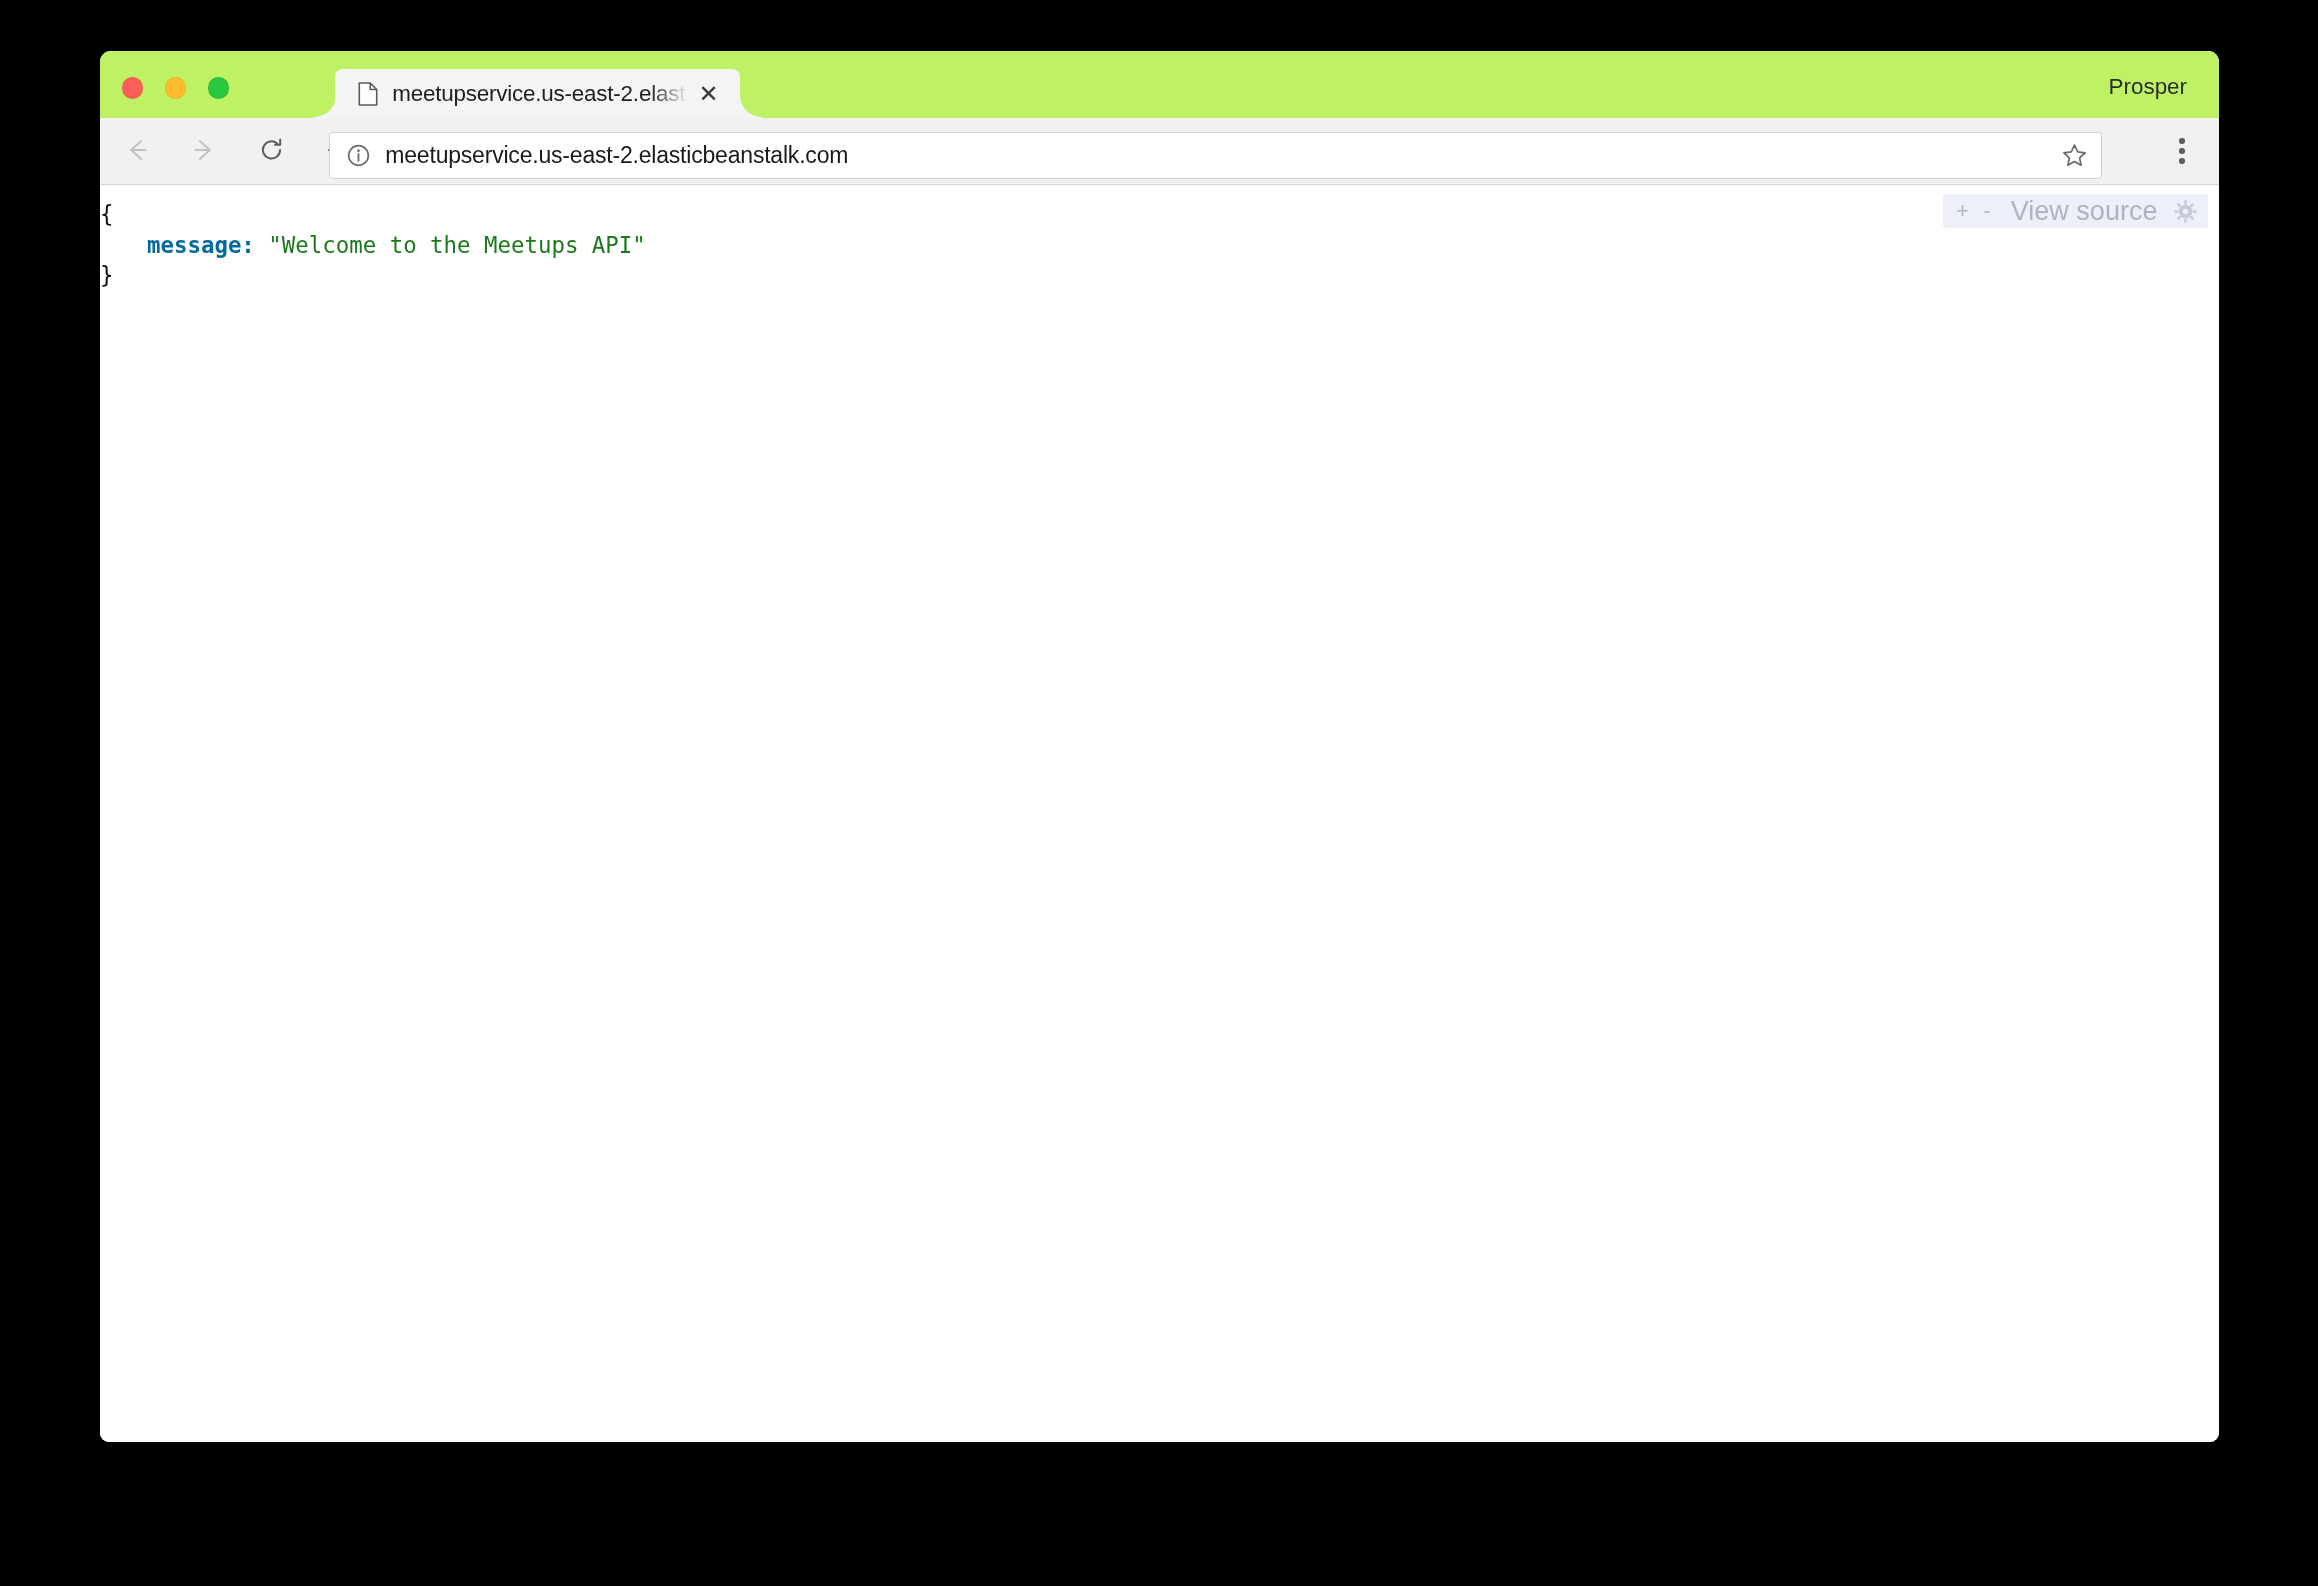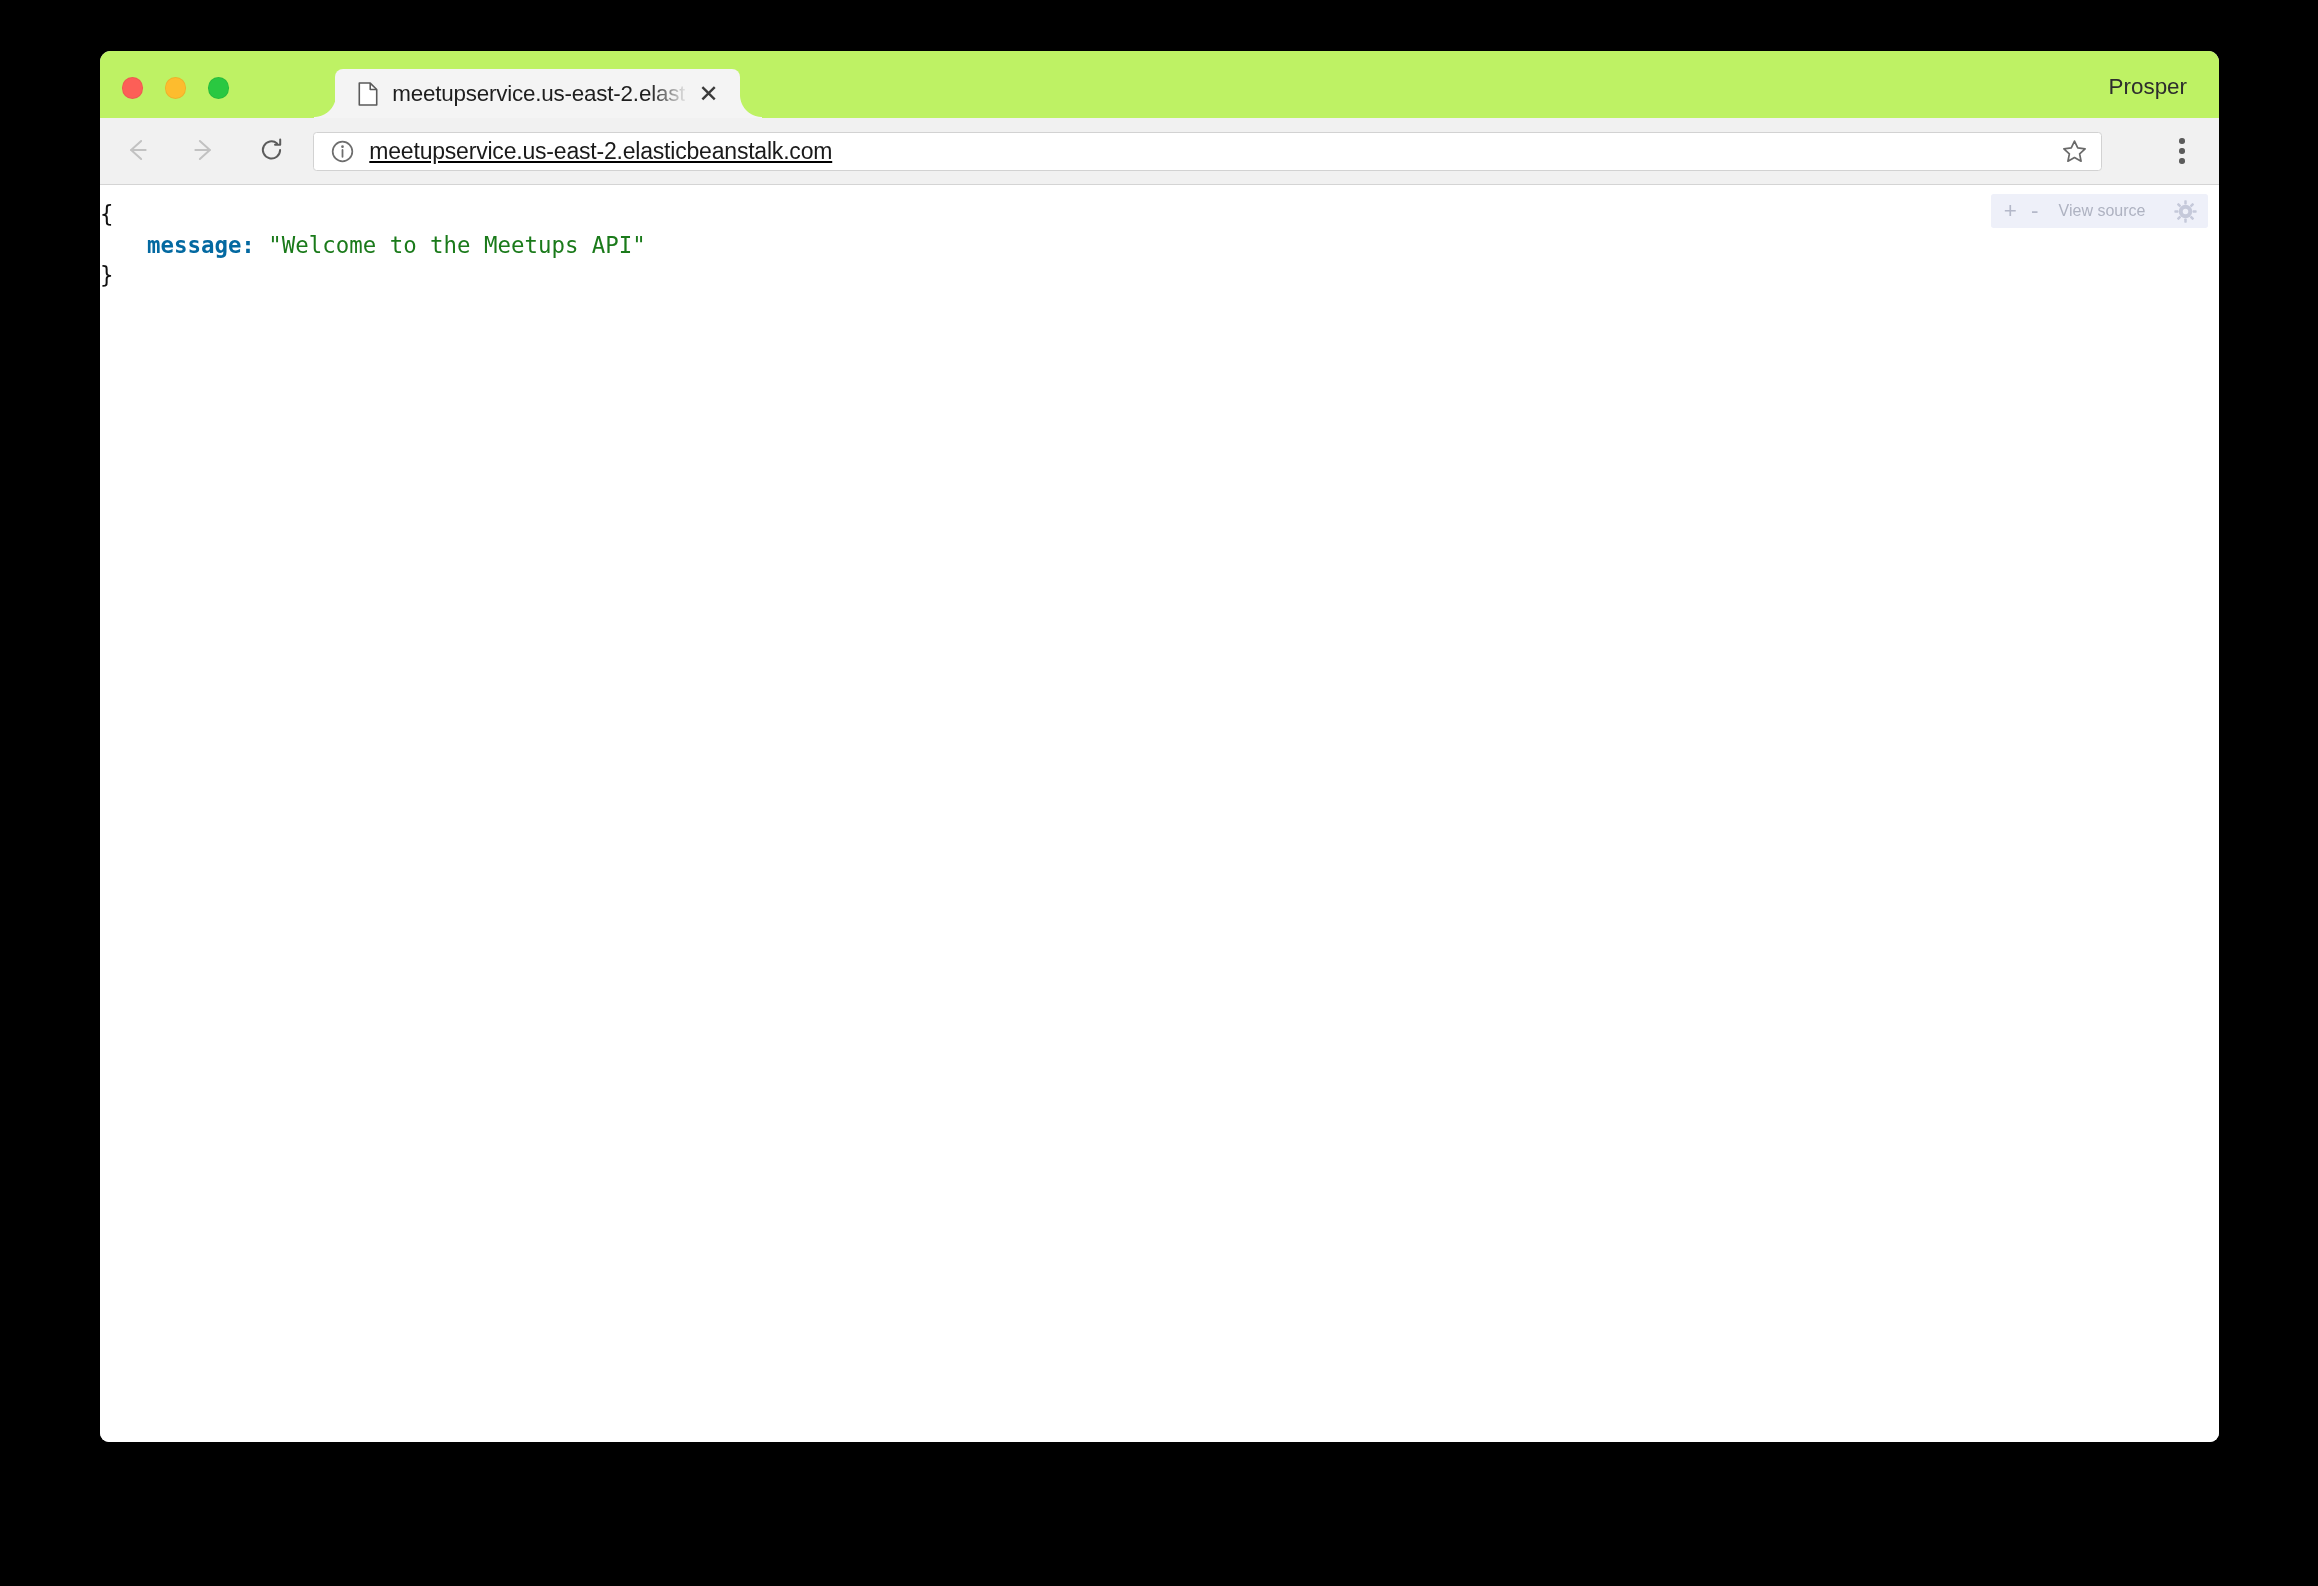--- a/index.html
+++ b/index.html
@@ -149,32 +149,31 @@
     align-items: center;
     justify-content: center;
   }
   .nav-back    { left: 18px; }
   .nav-forward { left: 84px; }
   .nav-reload  { left: 152px; }
   .nav-home    { left: 219px; }
 
   .url-bar {
     position: absolute;
-    left: 213px;
+    left: 229px;
     top: 14.3px;
     right: 117px;
-    height: 39px;
+    height: 47px;
     background: #ffffff;
     border: 0.9px solid #d2d2d2;
     border-radius: 3.6px;
     display: flex;
     align-items: center;
     padding: 0 12.6px 0 16px;
     box-sizing: border-box;
-    text-decoration: underline;
   }
   .url-info-icon {
     flex: 0 0 auto;
     margin-right: 14.3px;
     display: flex;
     align-items: center;
   }
   .url-text {
     flex: 1 1 auto;
     font-size: 23px;
@@ -229,23 +228,23 @@
     box-sizing: border-box;
   }
   .vs-item {
     font-size: 22.4px;
     color: #b4b8c9;
     margin-right: 14.3px;
     line-height: 1;
   }
   .vs-minus { margin-right: 20px; }
   .vs-label {
-    font-size: 16px;
+    font-size: 27px;
     color: #aeb2c1;
-    margin-right: 29px;
+    margin-right: 17px;
     white-space: nowrap;
   }
   .vs-gear { display: flex; align-items: center; }
 
   .json-viewer {
     padding: 14.3px 0 0 0;
     font-family: "DejaVu Sans Mono", "Liberation Mono", monospace;
     font-size: 22.4px;
     line-height: 30.5px;
     color: #111111;

